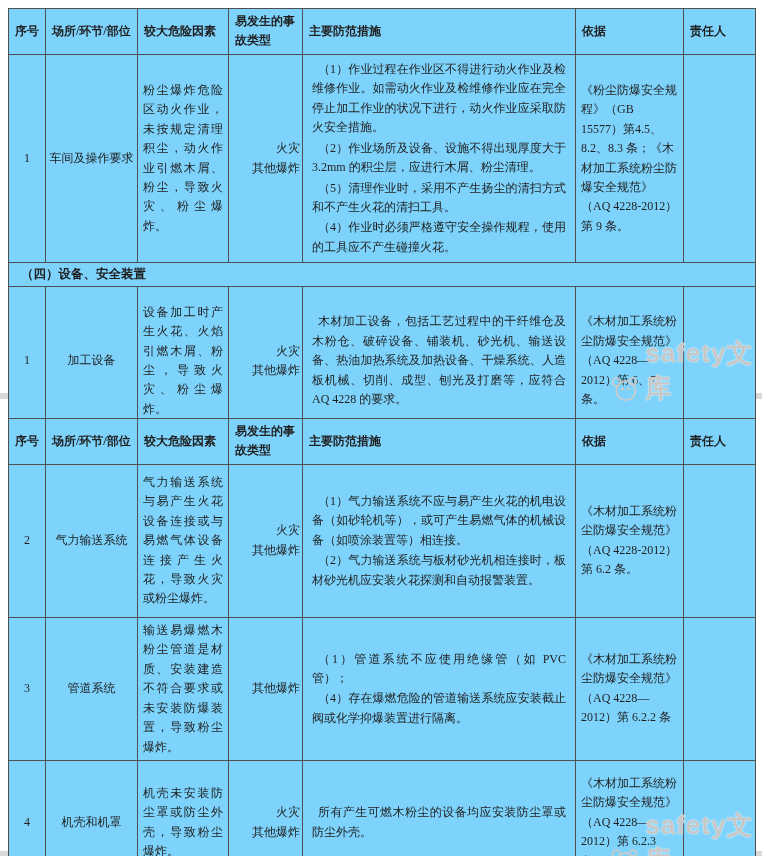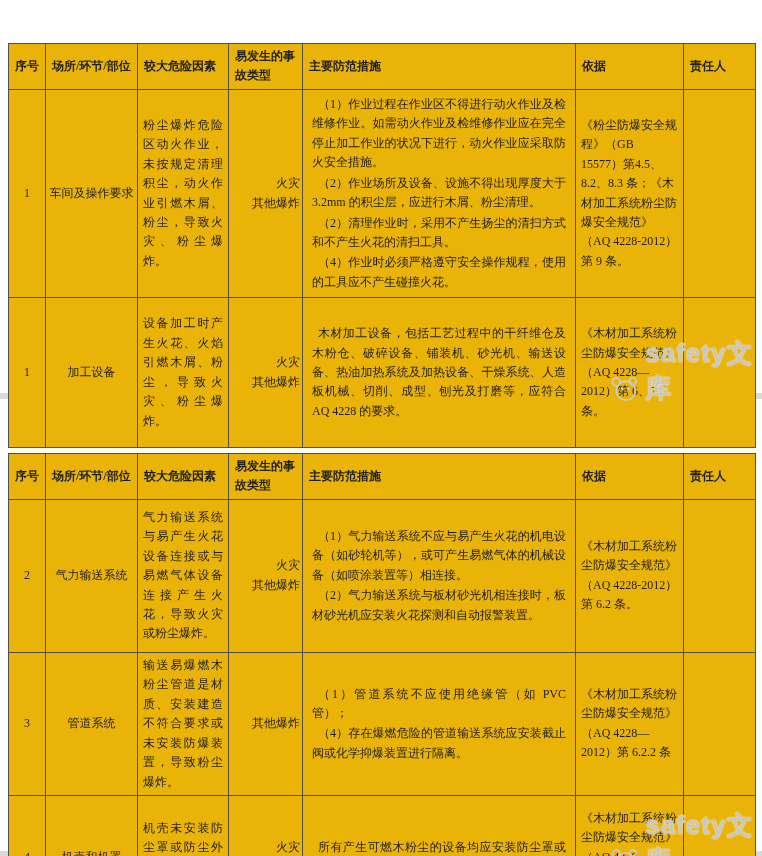--- a/index.html
+++ b/index.html
@@ -11,23 +11,22 @@
     font-family: "Liberation Serif", "DejaVu Serif", serif;
     color: #1f1f1f;
     overflow: hidden;
   }
   table.grid {
     position: absolute;
     left: 8px;
     width: 747px;
     border-collapse: collapse;
     table-layout: fixed;
-    background: #eab308;
+    background: #7dd3fc;
     z-index: 1;
-    margin-top: 35px;
   }
   table.grid th, table.grid td {
     border: 1px solid #4f4f4f;
     font-size: 12px;
     line-height: 1.62;
     vertical-align: middle;
     overflow: hidden;
   }
   th {
     font-weight: bold;
@@ -100,25 +99,28 @@
     <tbody>
       <tr style="height:147px">
         <td class="c-no">1</td>
         <td class="c-loc">车间及操作要求</td>
         <td class="c-haz">粉尘爆炸危险区动火作业，未按规定清理积尘，动火作业引燃木屑、粉尘，导致火灾、粉尘爆炸。</td>
         <td class="c-acc">火灾
 其他爆炸</td>
         <td class="c-mea">
           <p>（1）作业过程在作业区不得进行动火作业及检维修作业。如需动火作业及检维修作业应在完全停止加工作业的状况下进行，动火作业应采取防火安全措施。</p>
           <p>（2）作业场所及设备、设施不得出现厚度大于 3.2mm 的积尘层，应进行木屑、粉尘清理。</p>
-          <p>（2）清理作业时，采用不产生扬尘的清扫方式和不产生火花的清扫工具。</p>
+          <p>（5）清理作业时，采用不产生扬尘的清扫方式和不产生火花的清扫工具。</p>
           <p>（4）作业时必须严格遵守安全操作规程，使用的工具应不产生碰撞火花。</p>
         </td>
         <td class="c-bas">《粉尘防爆安全规程》（GB 15577）第4.5、8.2、8.3 条；《木材加工系统粉尘防爆安全规范》（AQ 4228-2012）第 9 条。</td>
         <td class="c-resp"></td>
+      </tr>
+      <tr class="section-row" style="height:21px">
+        <td colspan="7">（四）设备、安全装置</td>
       </tr>
       <tr style="height:150px">
         <td class="c-no">1</td>
         <td class="c-loc">加工设备</td>
         <td class="c-haz">设备加工时产生火花、火焰引燃木屑、粉尘，导致火灾、粉尘爆炸。</td>
         <td class="c-acc">火灾
 其他爆炸</td>
         <td class="c-mea">
           <p>木材加工设备，包括工艺过程中的干纤维仓及木粉仓、破碎设备、铺装机、砂光机、输送设备、热油加热系统及加热设备、干燥系统、人造板机械、切削、成型、刨光及打磨等，应符合 AQ 4228 的要求。</p>
         </td>

